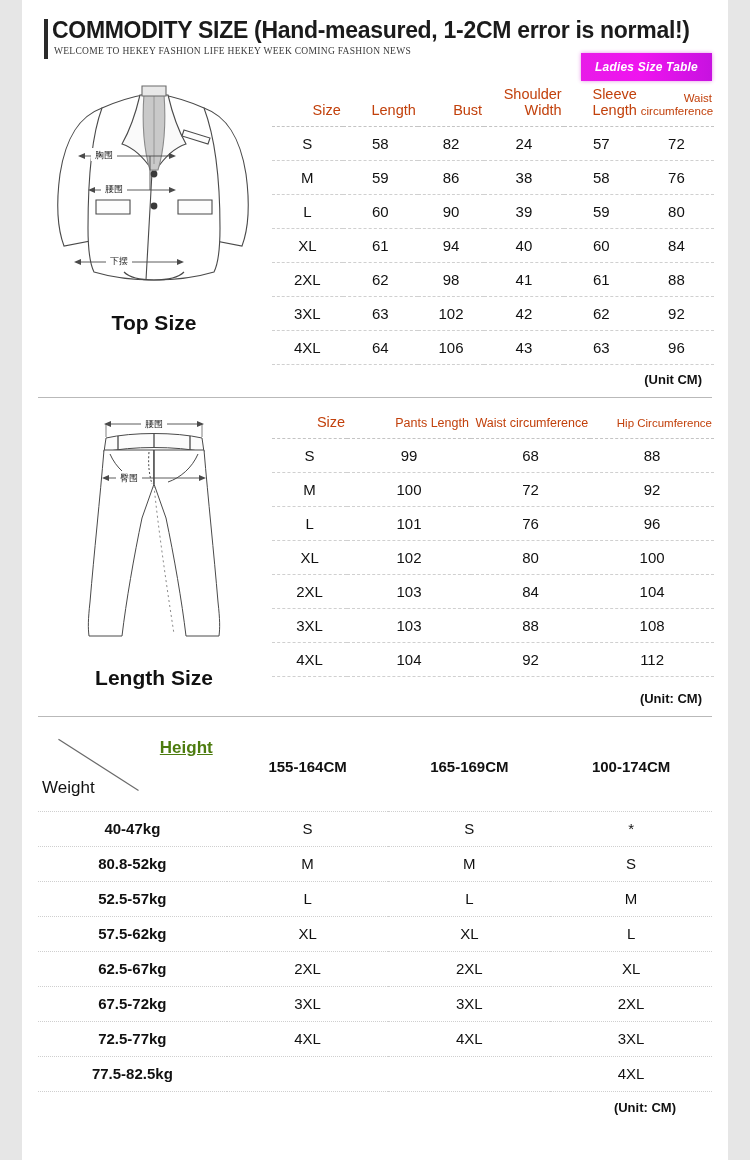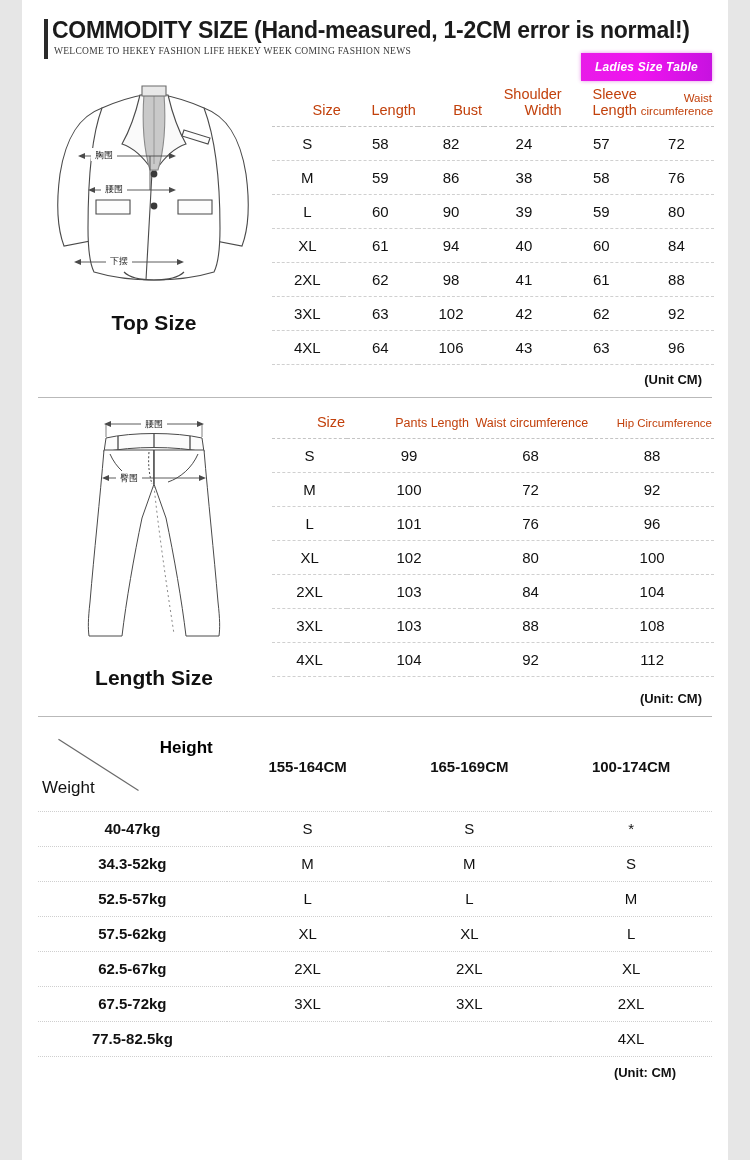--- a/index.html
+++ b/index.html
@@ -191,21 +191,22 @@
   .corner .diag {
     position: absolute;
     left: 0; top: 0; right: 0; bottom: 0;
   }
   .corner .lbl-height {
     position: absolute;
     right: 12px;
     top: 8px;
     font-size: 17px;
     font-weight: bold;
-    color: #000000;
+    color: #4d7c0f;
+    text-decoration: underline;
   }
   .corner .lbl-weight {
     position: absolute;
     left: 2px;
     bottom: 6px;
     font-size: 17px;
     font-weight: normal;
     color: #111;
   }
 
@@ -504,21 +505,21 @@
         </tr>
       </thead>
       <tbody>
         <tr>
           <td class="rowhead">40-47kg</td>
           <td>S</td>
           <td>S</td>
           <td>*</td>
         </tr>
         <tr>
-          <td class="rowhead">34.3-52kg</td>
+          <td class="rowhead">80.8-52kg</td>
           <td>M</td>
           <td>M</td>
           <td>S</td>
         </tr>
         <tr>
           <td class="rowhead">52.5-57kg</td>
           <td>L</td>
           <td>L</td>
           <td>M</td>
         </tr>
@@ -534,20 +535,26 @@
           <td>2XL</td>
           <td>XL</td>
         </tr>
         <tr>
           <td class="rowhead">67.5-72kg</td>
           <td>3XL</td>
           <td>3XL</td>
           <td>2XL</td>
         </tr>
         <tr>
+          <td class="rowhead">72.5-77kg</td>
+          <td>4XL</td>
+          <td>4XL</td>
+          <td>3XL</td>
+        </tr>
+        <tr>
           <td class="rowhead">77.5-82.5kg</td>
           <td></td>
           <td></td>
           <td>4XL</td>
         </tr>
       </tbody>
     </table>
     <div class="unit-note" style="padding-top:8px;padding-right:36px;">(Unit: CM)</div>
   </div>
 

